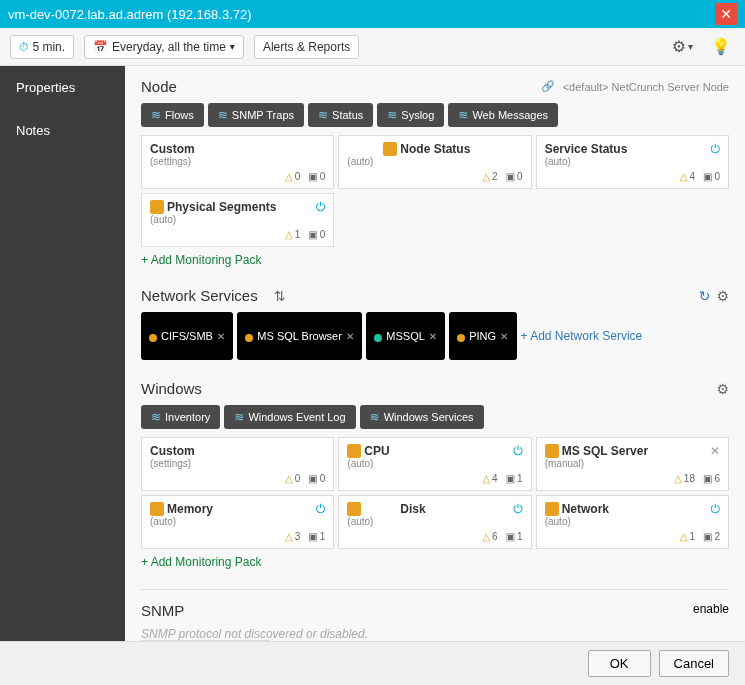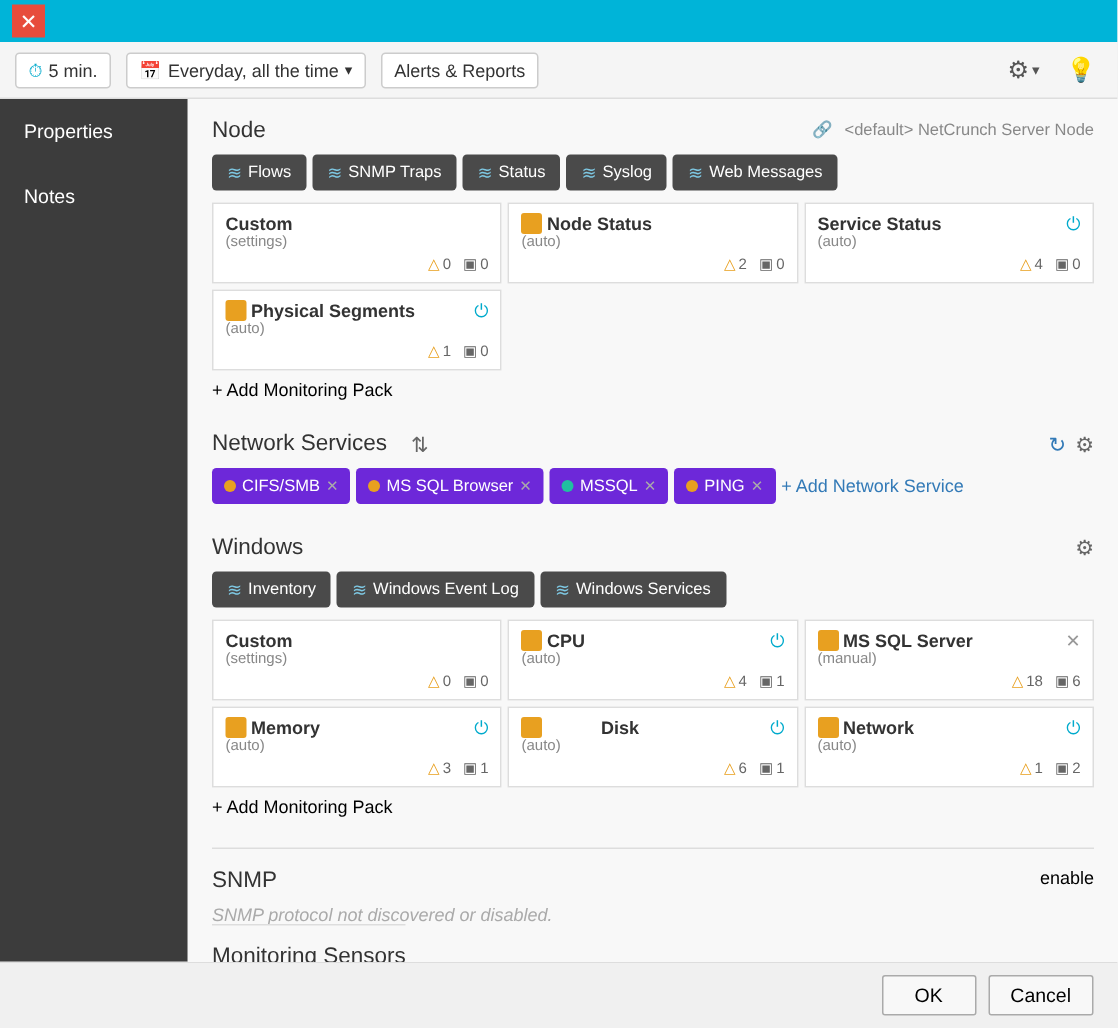--- a/index.html
+++ b/index.html
@@ -204,44 +204,44 @@
       width: 14px;
       height: 14px;
       border-radius: 2px;
       margin-right: 3px;
       vertical-align: middle;
     }
     .card-icon.yellow { background: #e8a020; }
 
     
     .add-link {
-      color: #000000;
+      color: #15803d;
       font-size: 12px;
       cursor: pointer;
       display: flex;
       align-items: flex-start;
       gap: 4px;
       margin-top: 4px;
     }
 
     
     .tags-row {
       display: flex;
       gap: 4px;
       flex-wrap: wrap;
       align-items: center;
     }
     .tag {
-      background: #6d28d9;
+      background: #000000;
       color: white;
       border-radius: 3px;
-      padding: 6px 8px;
+      padding: 18px 8px;
       font-size: 11px;
       display: flex;
-      align-items: center;
+      align-items: flex-end;
       gap: 4px;
       cursor: pointer;
     }
     .tag .tag-dot {
       width: 8px;
       height: 8px;
       border-radius: 50%;
       background: #e8a020;
       flex-shrink: 0;
     }
@@ -324,20 +324,21 @@
     .chain-icon { font-size: 11px; color: #888; }
 
     
     .gear { font-size: 14px; color: #666; cursor: pointer; }
     .refresh { font-size: 14px; color: #337ab7; cursor: pointer; }
   </style>
 </head>
 <body>
 
 <div class="title-bar">
+  <span>vm-dev-0072.lab.ad.adrem (192.168.3.72)</span>
   <button class="close-btn">✕</button>
 </div>
 
 <div class="toolbar">
   <div class="toolbar-item">
     <span style="color:#00aacc;">⏱</span>
     <span>5 min.</span>
   </div>
   <div class="toolbar-item">
     <span style="color:#00aacc;">📅</span>
@@ -411,21 +412,21 @@
                 <span>0</span>
               </span>
             <span class="card-stat">
                 <span>▣</span>
                 <span>0</span>
               </span>
           </div>
         </div>
 
         <div class="card">
-          <div style="display:flex;align-items:center;">
+          <div style="display:flex;align-items:center;margin-left:36px;">
             <span class="card-icon yellow"></span>
             <span class="card-title">Node Status</span>
           </div>
           <div class="card-sub">(auto)</div>
           <div class="card-stats">
             <span class="card-stat">
                 <span style="color:#e8a020;">△</span>
                 <span>2</span>
               </span>
             <span class="card-stat">

